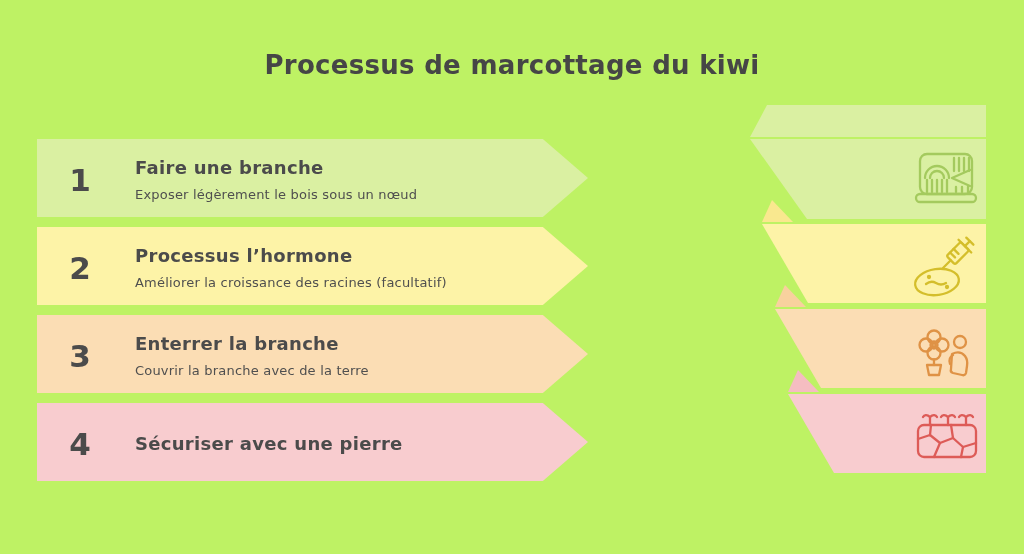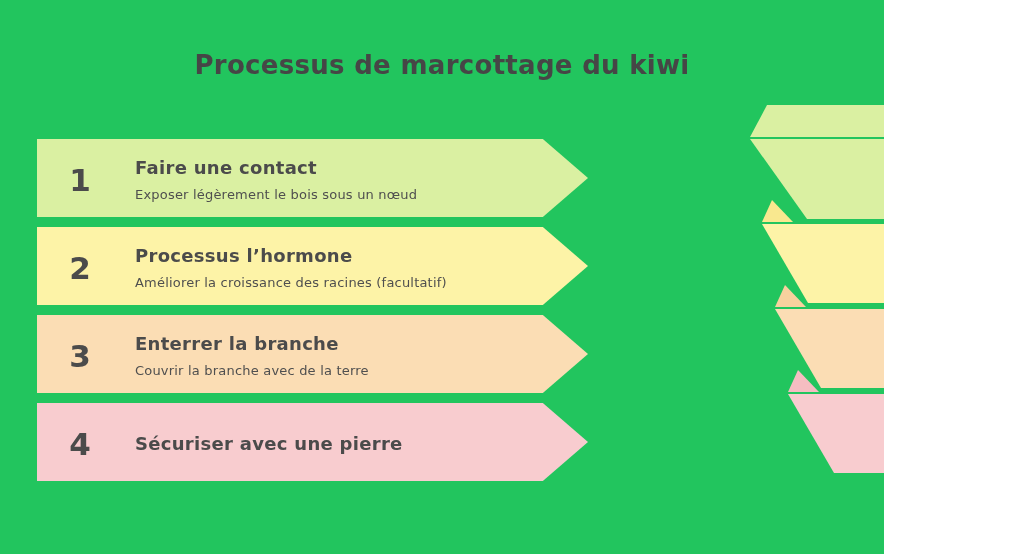--- a/index.html
+++ b/index.html
@@ -1,18 +1,18 @@
 <!DOCTYPE html>
 <html><head>
 <meta charset="utf-8">
 <style>
   * { margin:0; padding:0; box-sizing:border-box; }
   html,body { background:#ffffff; }
   .canvas {
-    position:relative; width:884px; height:554px; background:#22c55e;
+    position:relative; width:1024px; height:554px; background:#bef264;
     font-family:"DejaVu Sans","Liberation Sans",sans-serif; overflow:hidden;
   }
   .page-title {
     position:absolute; top:50px; left:0; width:100%;
     text-align:center; font-size:26px; font-weight:bold;
     color:#464646; letter-spacing:0.3px;
   }
   .step-row {
     position:absolute; left:37px; width:551px; height:78px;
     clip-path:polygon(0% 0%, 91.8% 0%, 100% 50%, 91.8% 100%, 0% 100%);
@@ -38,21 +38,21 @@
 </head>
 <body>
 
 <div class="canvas">
 
   <div class="page-title">Processus de marcottage du kiwi</div>
 
   <div class="step-row r1" style="background-color: rgb(218, 240, 162);">
     <div class="step-num">1</div>
     <div class="step-text">
-      <div class="step-title">Faire une contact</div>
+      <div class="step-title">Faire une branche</div>
       <div class="step-sub">Exposer légèrement le bois sous un nœud</div>
     </div>
   </div>
 
   <div class="step-row r2" style="background-color: rgb(253, 243, 167);">
     <div class="step-num">2</div>
     <div class="step-text">
       <div class="step-title">Processus l’hormone</div>
       <div class="step-sub">Améliorer la croissance des racines (facultatif)</div>
     </div>

